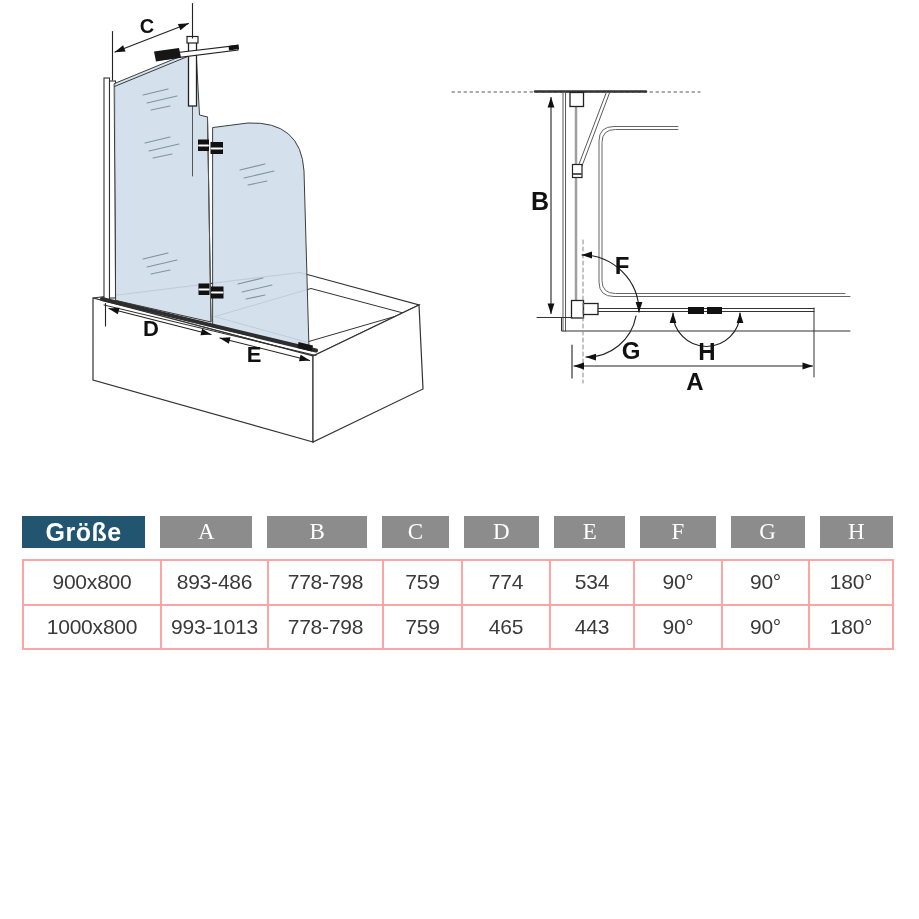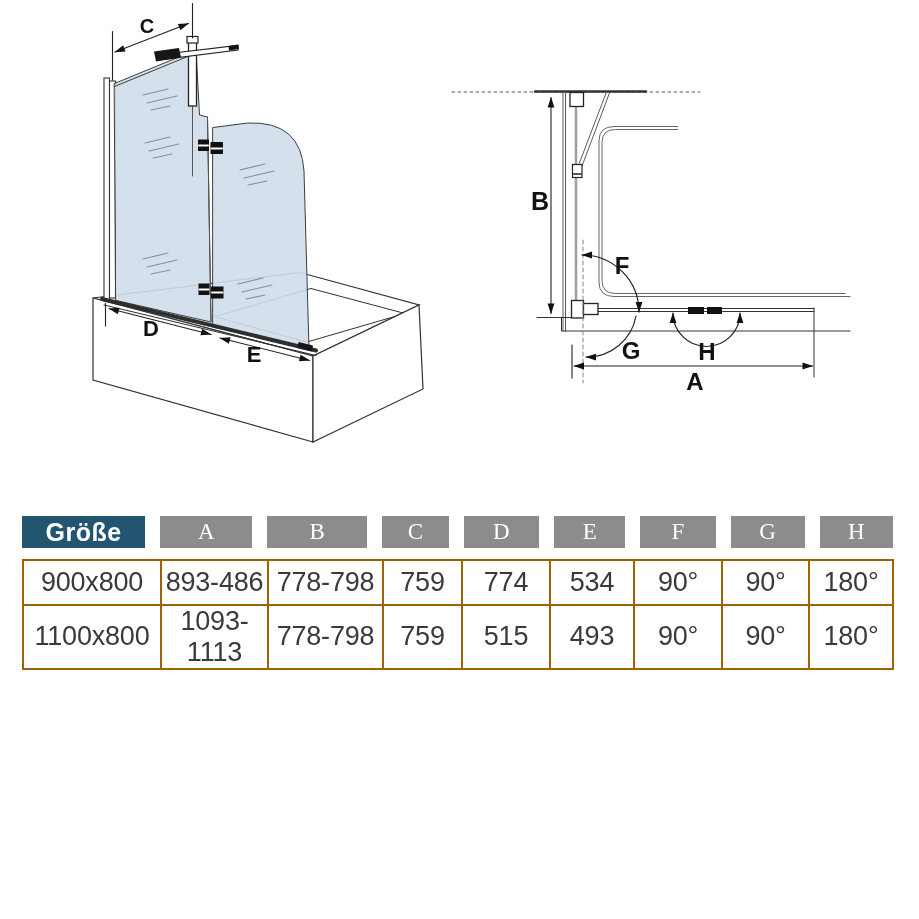--- a/index.html
+++ b/index.html
@@ -7,22 +7,22 @@
          font-family:"Liberation Sans",sans-serif;}
   #drawing{position:absolute;left:0;top:0;}
   
   #spec{position:absolute;left:22px;top:514px;width:871px;}
   .hdr{display:flex;gap:15px;height:36px;align-items:center;}
   .hdr .hcell{height:32px;line-height:32px;text-align:center;color:#fff;
               background:#8c8c8c;font-family:"Liberation Serif",serif;font-size:23px;}
   .hdr .size{background:#215570;font-family:"Liberation Sans",sans-serif;
              font-weight:bold;font-size:25px;letter-spacing:.5px;}
   #grid{margin-top:9px;border-collapse:collapse;table-layout:fixed;width:870px;}
-  #grid td,#grid th{border:2px solid #a16207;height:42.5px;text-align:center;
-        vertical-align:middle;font-size:27px;font-weight:normal;color:#3a3a3a;
+  #grid td,#grid th{border:2px solid #fca5a5;height:42.5px;text-align:center;
+        vertical-align:middle;font-size:21px;font-weight:normal;color:#3a3a3a;
         font-family:"Liberation Sans",sans-serif;letter-spacing:-0.2px;padding:0;background:#fff;}
   text.dim{font-family:"Liberation Sans",sans-serif;font-weight:bold;fill:#111;}
 </style>
 </head>
 <body>
 
 <div id="stage">
 
   <svg id="drawing" width="919" height="510" viewBox="0 0 919 510">
     <defs>
@@ -222,26 +222,26 @@
           <td>893-486</td>
           <td>778-798</td>
           <td>759</td>
           <td>774</td>
           <td>534</td>
           <td>90°</td>
           <td>90°</td>
           <td>180°</td>
         </tr>
         <tr>
-          <th>1100x800</th>
-          <td>1093-1113</td>
+          <th>1000x800</th>
+          <td>993-1013</td>
           <td>778-798</td>
           <td>759</td>
-          <td>515</td>
-          <td>493</td>
+          <td>465</td>
+          <td>443</td>
           <td>90°</td>
           <td>90°</td>
           <td>180°</td>
         </tr>
       </tbody>
     </table>
   </div>
 </div>
 
 </body></html>

